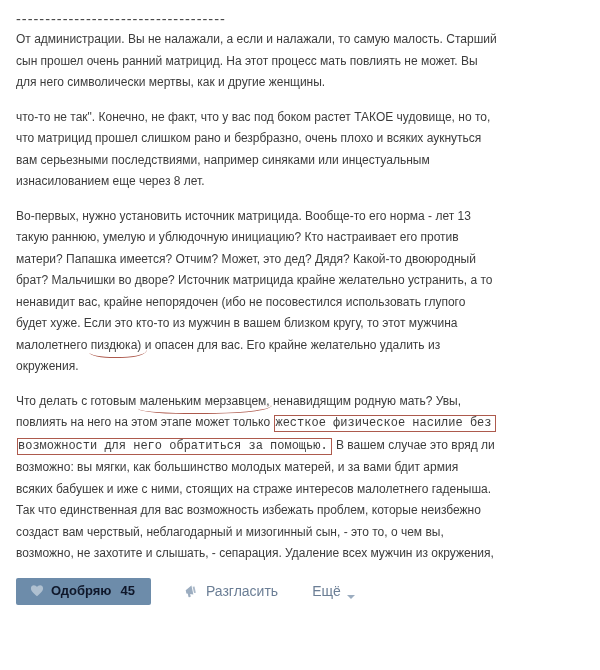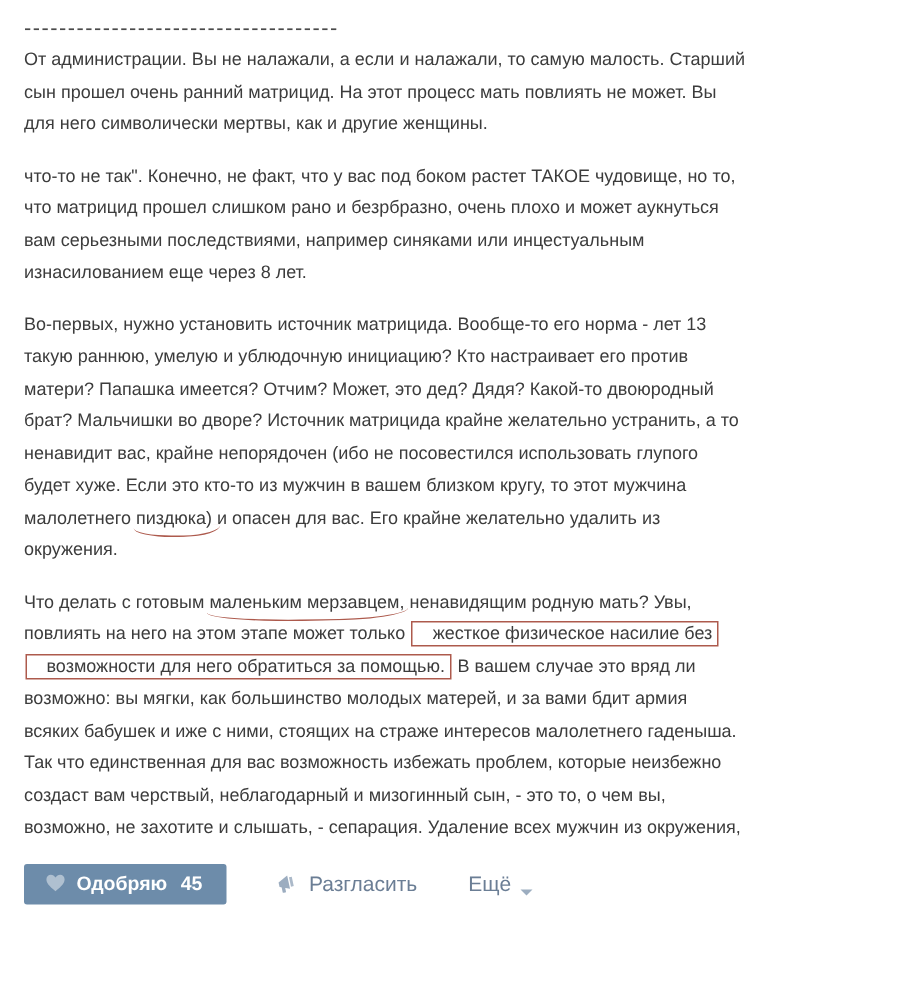--- a/index.html
+++ b/index.html
@@ -19,28 +19,28 @@
   .wavy{position:relative;}
   .wavy::after{
     content:"";position:absolute;left:-2px;right:-5px;bottom:-6px;height:7px;
     border-bottom:1.5px solid var(--red,#ad5a4d);
     border-radius:0 0 48% 52% / 0 0 9px 7px;
     transform:rotate(-0.6deg);
     pointer-events:none;
   }
   .boxed{
     border:1px solid var(--red,#ad5a4d);
-    padding:0 3px 1px 13px;margin:12px 1px;
+    padding:0 3px 1px 0;margin:12px 1px;font-family:Liberation Mono, monospace;
   }
   .actions{
     display:flex;align-items:center;margin-top:12px;
   }
   .like-btn{
     display:inline-flex;align-items:center;gap:7px;
-    background:var(--like-bg,#6d8caa);color:#ffffff;border:none;cursor:pointer;
+    background:var(--like-bg,#6d8caa);color:#0f172a;border:none;cursor:pointer;
     font-family:"Liberation Sans",sans-serif;
     font-size:13px;font-weight:700;
     padding:6px 16px 7px 14px;border-radius:2px;line-height:14px;
   }
   .like-btn .count{margin-left:2px;font-weight:700;}
   .action-link{
     display:inline-flex;align-items:flex-end;gap:6px;cursor:pointer;
     color:var(--action-color,#6b7e95);font-size:14px;line-height:16px;
     margin-left:34px;
   }
@@ -60,21 +60,21 @@
   <div class="divider">------------------------------------</div>
 
   <div class="post-text" id="postBody">
       <div class="para">
         <div class="line"><span>От администрации. Вы не налажали, а если и налажали, то самую малость. Старший</span></div>
         <div class="line"><span>сын прошел очень ранний матрицид. На этот процесс мать повлиять не может. Вы</span></div>
         <div class="line"><span>для него символически мертвы, как и другие женщины.</span></div>
       </div>
       <div class="para">
         <div class="line"><span>что-то не так". Конечно, не факт, что у вас под боком растет ТАКОЕ чудовище, но то,</span></div>
-        <div class="line"><span>что матрицид прошел слишком рано и безрбразно, очень плохо и может аукнуться</span></div>
+        <div class="line"><span>что матрицид прошел слишком рано и безрбразно, очень плохо и всяких аукнуться</span></div>
         <div class="line"><span>вам серьезными последствиями, например синяками или инцестуальным</span></div>
         <div class="line"><span>изнасилованием еще через 8 лет.</span></div>
       </div>
       <div class="para">
         <div class="line"><span>Во-первых, нужно установить источник матрицида. Вообще-то его норма - лет 13</span></div>
         <div class="line"><span>такую раннюю, умелую и ублюдочную инициацию? Кто настраивает его против</span></div>
         <div class="line"><span>матери? Папашка имеется? Отчим? Может, это дед? Дядя? Какой-то двоюродный</span></div>
         <div class="line"><span>брат? Мальчишки во дворе? Источник матрицида крайне желательно устранить, а то</span></div>
         <div class="line"><span>ненавидит вас, крайне непорядочен (ибо не посовестился использовать глупого</span></div>
         <div class="line"><span>будет хуже. Если это кто-то из мужчин в вашем близком кругу, то этот мужчина</span></div>

